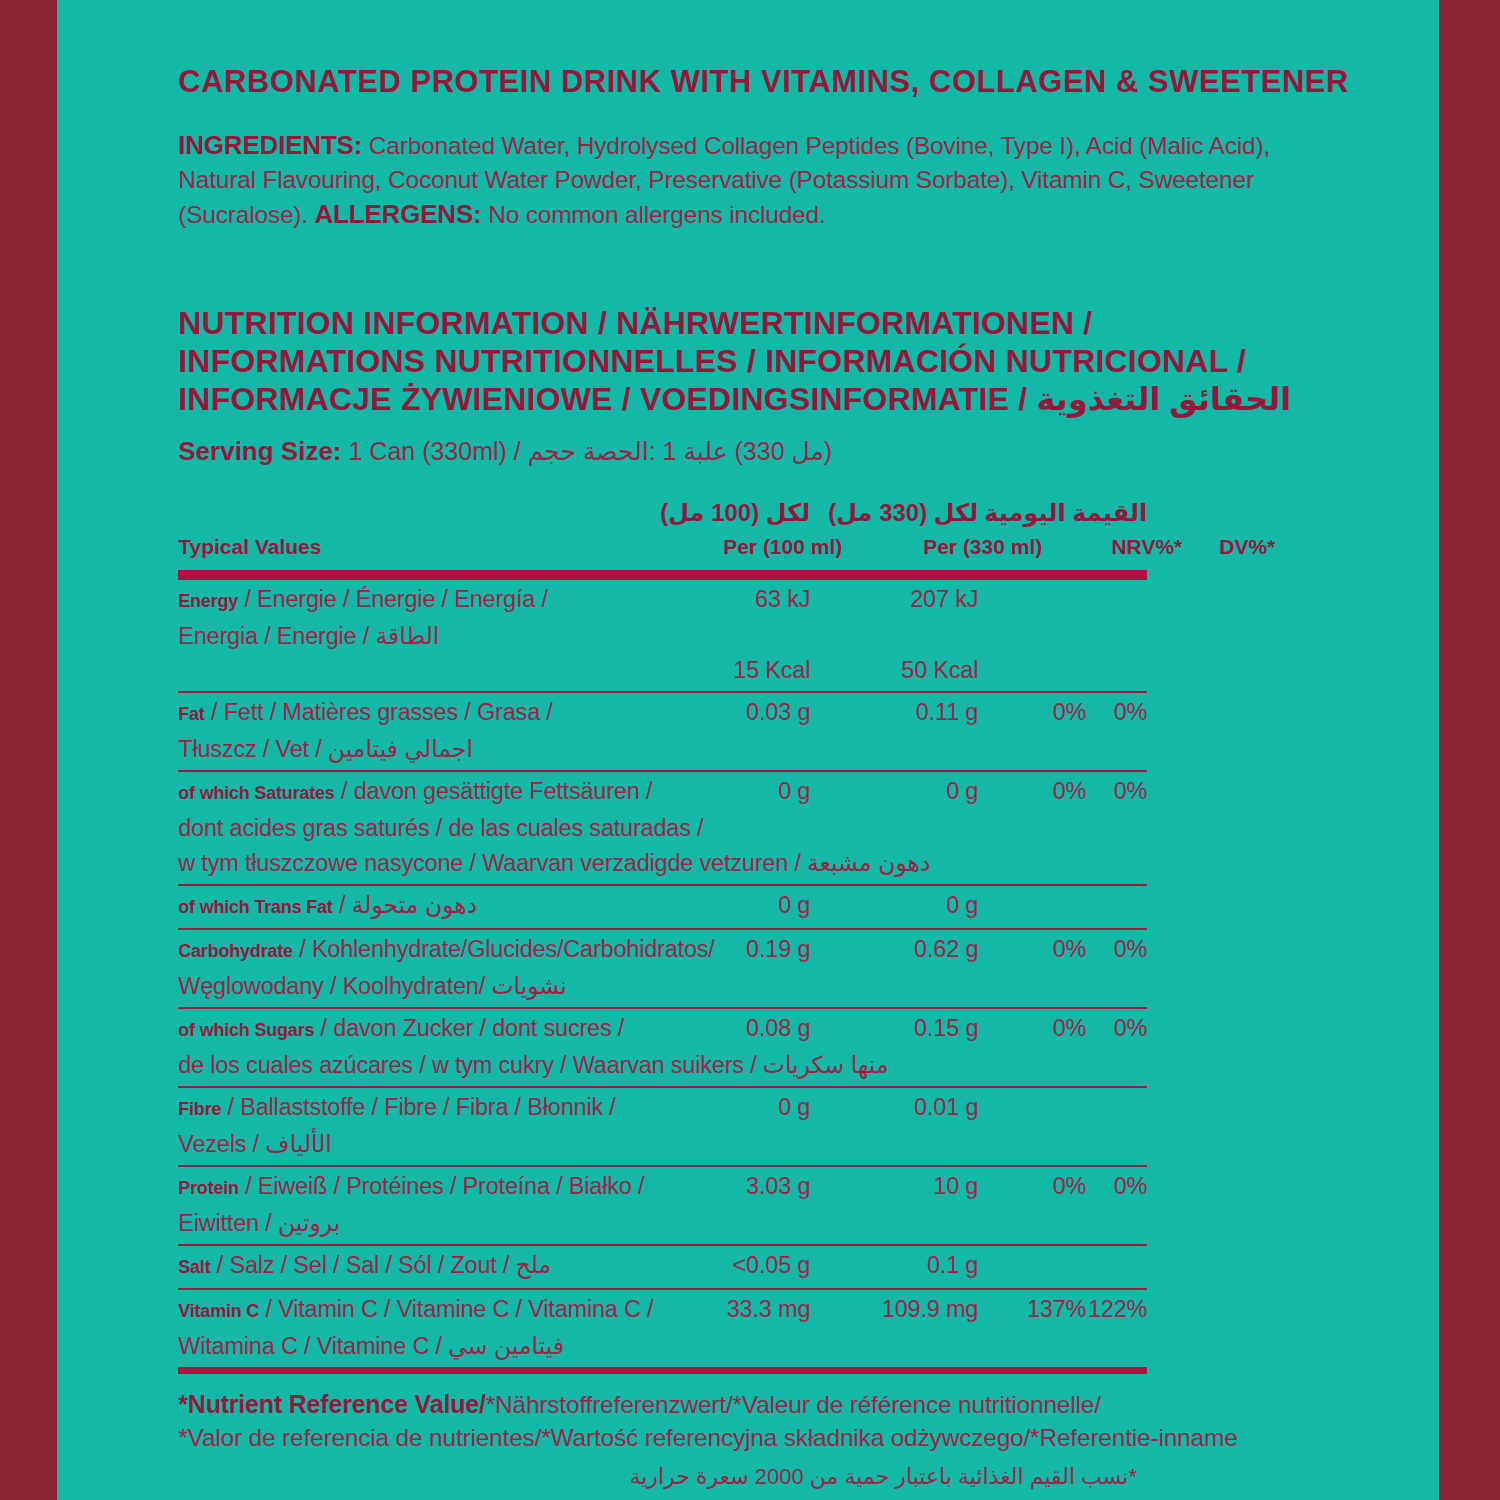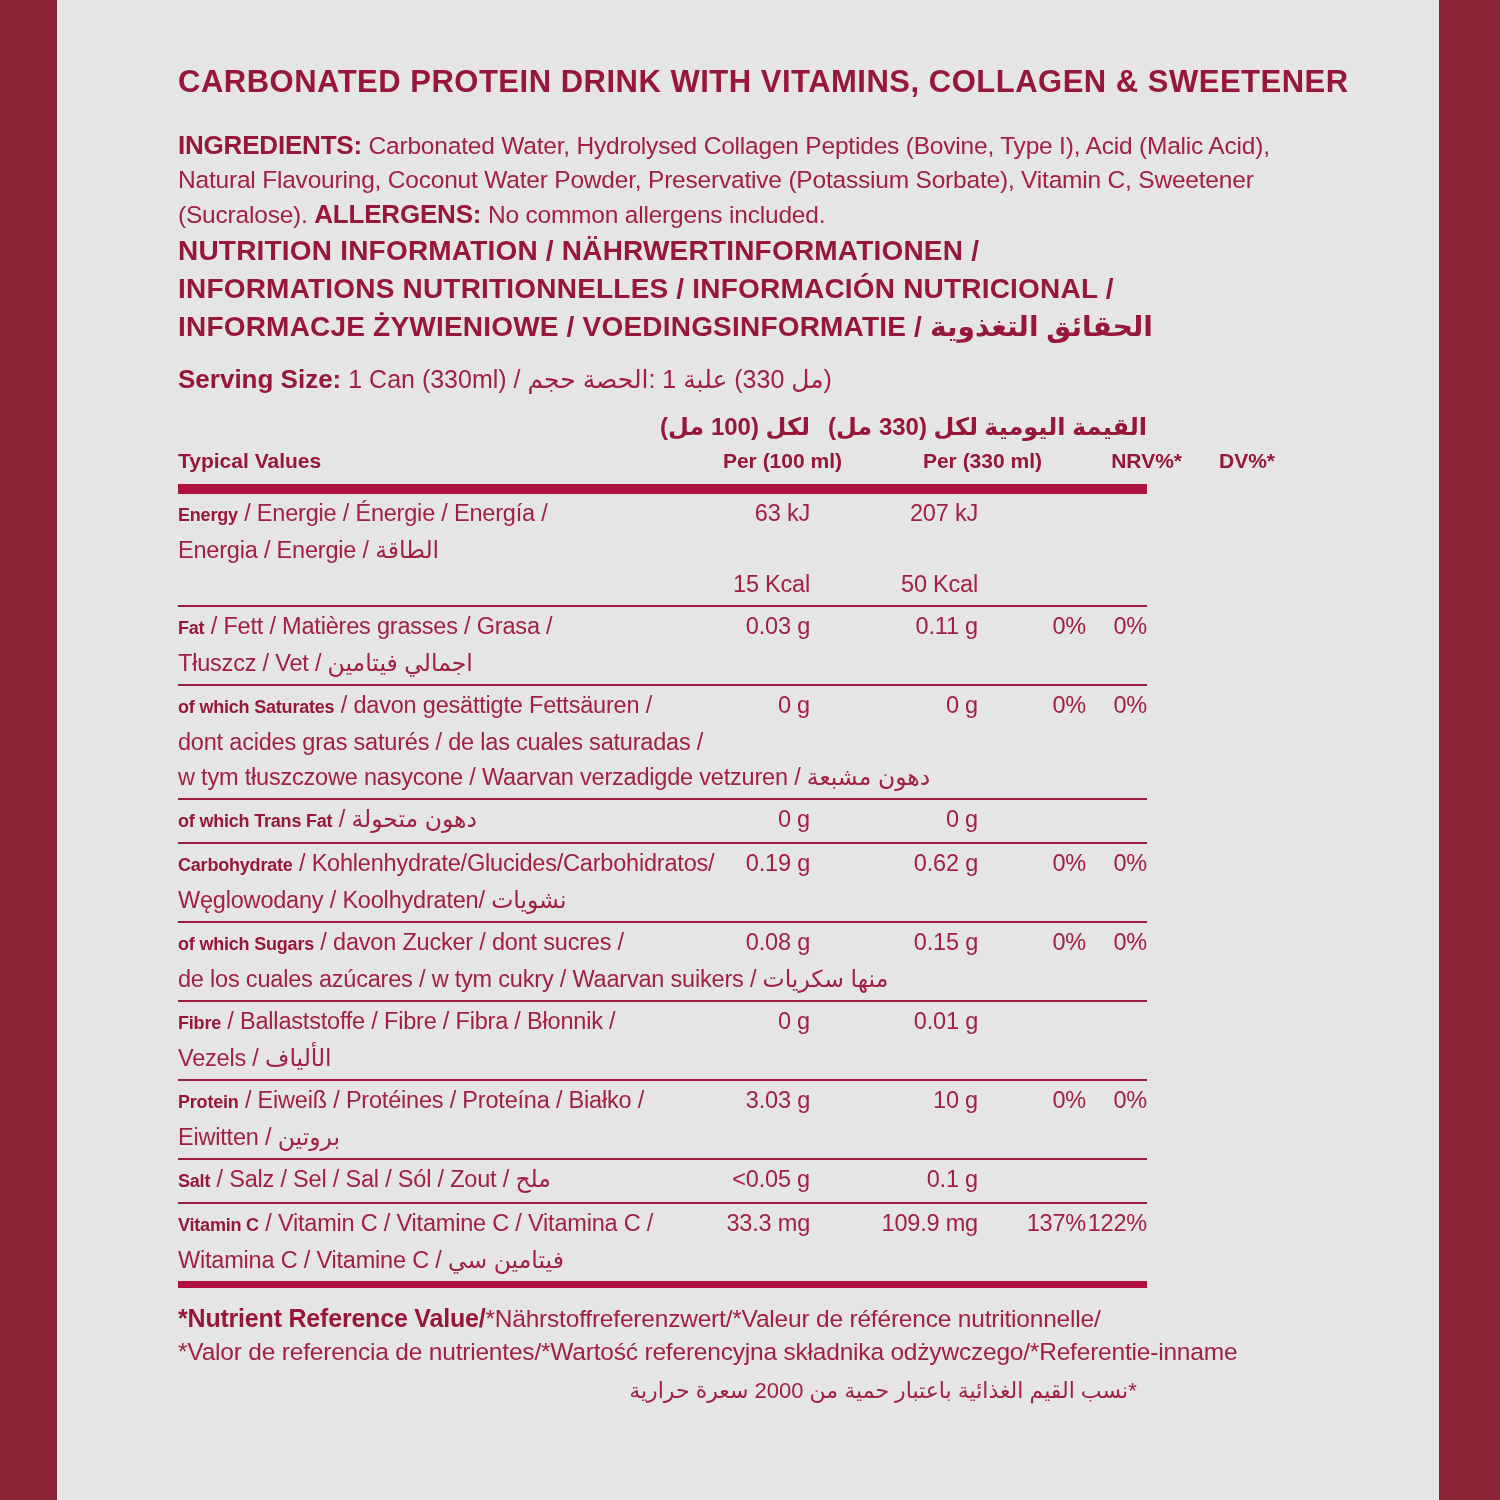--- a/index.html
+++ b/index.html
@@ -16,44 +16,45 @@
     color:var(--ink);
     background:#fff;
     position:relative;
     overflow:hidden;
   }
   .sidebar{position:absolute;top:0;bottom:0;background:var(--maroon);}
   .sidebar.left{left:0;width:57px;}
   .sidebar.right{right:0;width:61px;}
   .content{
     position:absolute;left:57px;right:61px;top:0;bottom:0;
-    background:#e5e5e5;
+    background:#14b8a6;
     padding:64px 0 0 121px;
   }
   .b{font-weight:700;color:var(--ink-bold);}
 
   .title{
     font-size:31px;font-weight:700;color:var(--ink-bold);
     letter-spacing:.5px;white-space:nowrap;
     margin-bottom:28px;
   }
   .ingredients{font-size:24.5px;line-height:34px;letter-spacing:-.2px;}
   .ingredients .iline{white-space:nowrap;}
   .ingredients .b{font-size:26px;}
 
   .nheading{
-    font-size:28px;font-weight:700;color:var(--ink-bold);
+    margin-top:72px;
+    font-size:32px;font-weight:700;color:var(--ink-bold);
     line-height:38px;letter-spacing:.2px;
   }
   .nheading div{white-space:nowrap;}
 
   .serving{margin-top:18px;font-size:25px;white-space:nowrap;}
   .serving .b{font-size:26px;}
 
-  .ntable{width:969px;margin-top:16px;}
+  .ntable{width:969px;margin-top:30px;}
   .hrow1,.hrow2,.nrow{
     display:grid;
     grid-template-columns:560px 72px 168px 108px 61px;
   }
   .hrow1{font-weight:700;color:var(--ink-bold);font-size:24px;line-height:32px;}
   .hrow2{font-weight:700;color:var(--ink-bold);font-size:21px;line-height:36px;gap:32px;}
   .cellr{display:flex;flex-direction:column;align-items:flex-end;gap:36px;}
   .cellr .nline,.hcell{white-space:nowrap;}
   .hcell{justify-self:end;white-space:nowrap;}
   .hcell.first{justify-self:start;}

